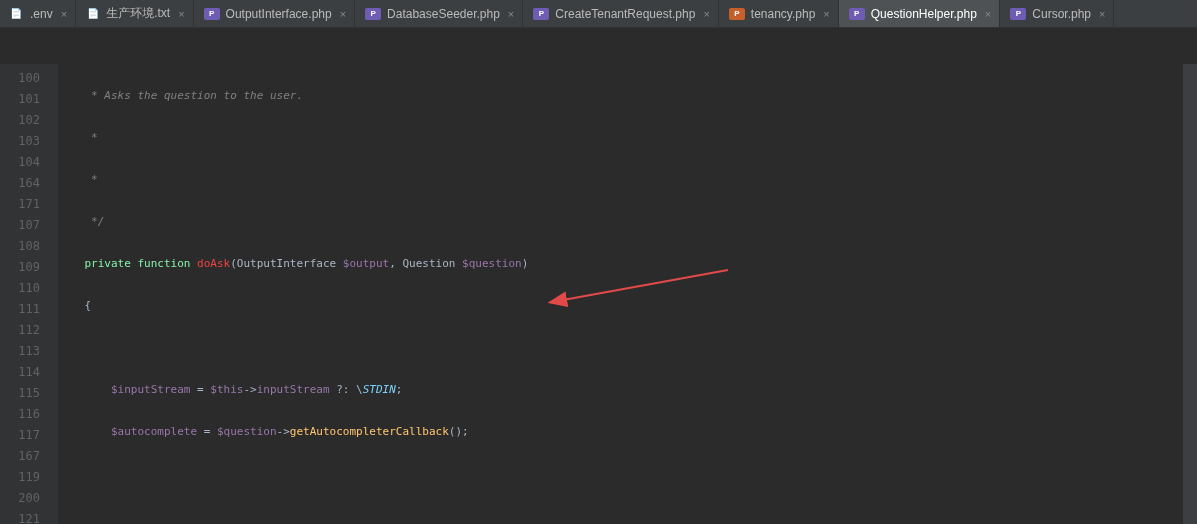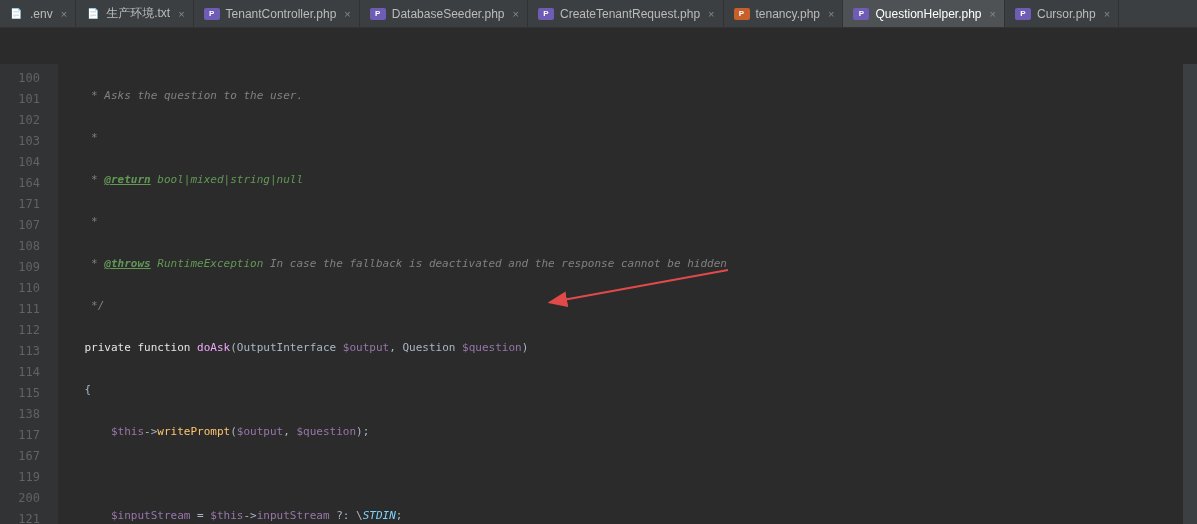--- a/index.html
+++ b/index.html
@@ -85,22 +85,22 @@
     flex: 1;
     font-size: 11px;
     line-height: 21px;
     white-space: pre;
     position: relative;
   }
   .line { height: 21px; }
   .c-comment { color: #808080; font-style: italic; }
   .c-doc { color: #629755; font-style: italic; }
   .c-doc-tag { color: #629755; font-style: italic; text-decoration: underline; font-weight: bold; }
-  .c-keyword { color: #e5e5e5; }
-  .c-func { color: #f0abfc; }
+  .c-keyword { color: #86efac; }
+  .c-func { color: #ef4444; }
   .c-var { color: #9876aa; text-align: right; }
   .c-const { color: #7dd3fc; font-style: italic; }
   .c-this { color: #9876aa; }
   .c-method { color: #ffc66d; }
   .scrollbar-v {
     width: 14px;
     background: #3c3f41;
     flex-shrink: 0;
   }
   .arrow-annotation {
@@ -117,21 +117,21 @@
     <span>.env</span>
     <span class="close">×</span>
   </div>
   <div class="tab">
     <span class="tab-icon icon-txt">📄</span>
     <span>生产环境.txt</span>
     <span class="close">×</span>
   </div>
   <div class="tab">
     <span class="tab-icon icon-php">P</span>
-    <span>TenantController.php</span>
+    <span>OutputInterface.php</span>
     <span class="close">×</span>
   </div>
   <div class="tab">
     <span class="tab-icon icon-php">P</span>
     <span>DatabaseSeeder.php</span>
     <span class="close">×</span>
   </div>
   <div class="tab">
     <span class="tab-icon icon-php">P</span>
     <span>CreateTenantRequest.php</span>
@@ -165,38 +165,35 @@
       <div>171</div>
       <div>107</div>
       <div>108</div>
       <div>109</div>
       <div>110</div>
       <div>111</div>
       <div>112</div>
       <div>113</div>
       <div>114</div>
       <div>115</div>
-      <div>138</div>
+      <div>116</div>
       <div>117</div>
       <div>167</div>
       <div>119</div>
       <div>200</div>
       <div>121</div>
     </div>
 
   <div class="code">
 <div class="line"><span class="c-comment">     * </span><span class="c-comment">Asks the question to the user.</span></div>
 <div class="line"><span class="c-comment">     *</span></div>
-<div class="line"><span class="c-comment">     * </span><span class="c-doc-tag">@return</span><span class="c-doc"> bool|mixed|string|null</span></div>
 <div class="line"><span class="c-comment">     *</span></div>
-<div class="line"><span class="c-comment">     * </span><span class="c-doc-tag">@throws</span><span class="c-doc"> RuntimeException</span><span class="c-comment"> In case the fallback is deactivated and the response cannot be hidden</span></div>
 <div class="line"><span class="c-comment">     */</span></div>
 <div class="line">    <span class="c-keyword">private</span> <span class="c-keyword">function</span> <span class="c-func">doAsk</span><span>(OutputInterface </span><span class="c-var">$output</span><span>, Question </span><span class="c-var">$question</span><span>)</span></div>
 <div class="line"><span>    {</span></div>
-<div class="line"><span>        </span><span class="c-this">$this</span><span>-&gt;</span><span class="c-method">writePrompt</span><span>(</span><span class="c-var">$output</span><span>, </span><span class="c-var">$question</span><span>);</span></div>
 <div class="line"></div>
 <div class="line"><span>        </span><span class="c-var">$inputStream</span><span> = </span><span class="c-this">$this</span><span>-&gt;</span><span class="c-var">inputStream</span><span> ?: \</span><span class="c-const">STDIN</span><span>;</span></div>
 <div class="line"><span>        </span><span class="c-var">$autocomplete</span><span> = </span><span class="c-var">$question</span><span>-&gt;</span><span class="c-method">getAutocompleterCallback</span><span>();</span></div>
 
 
 
 
 
 
 

